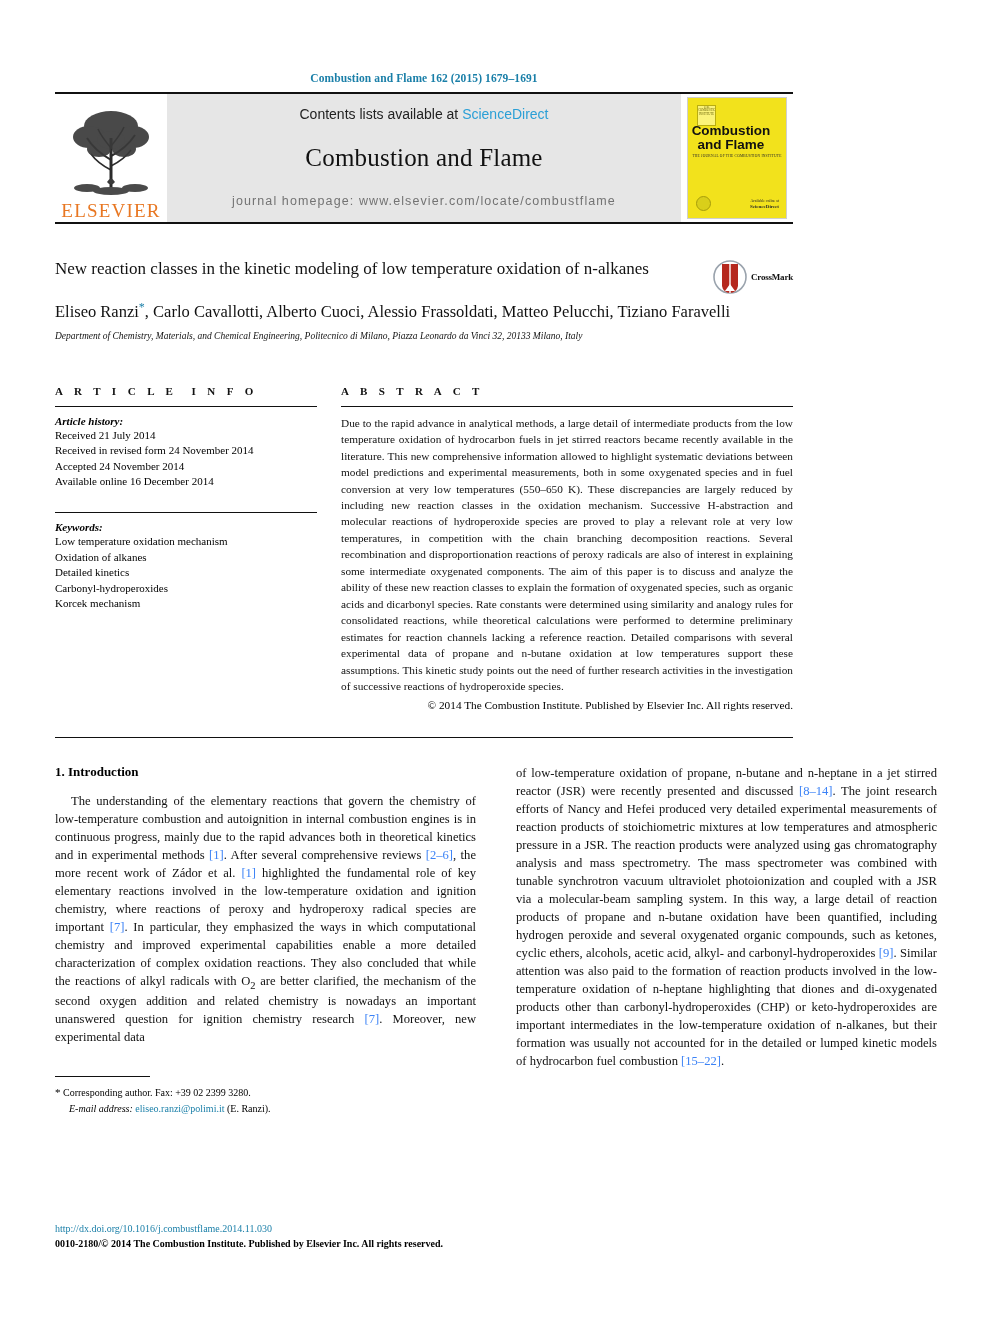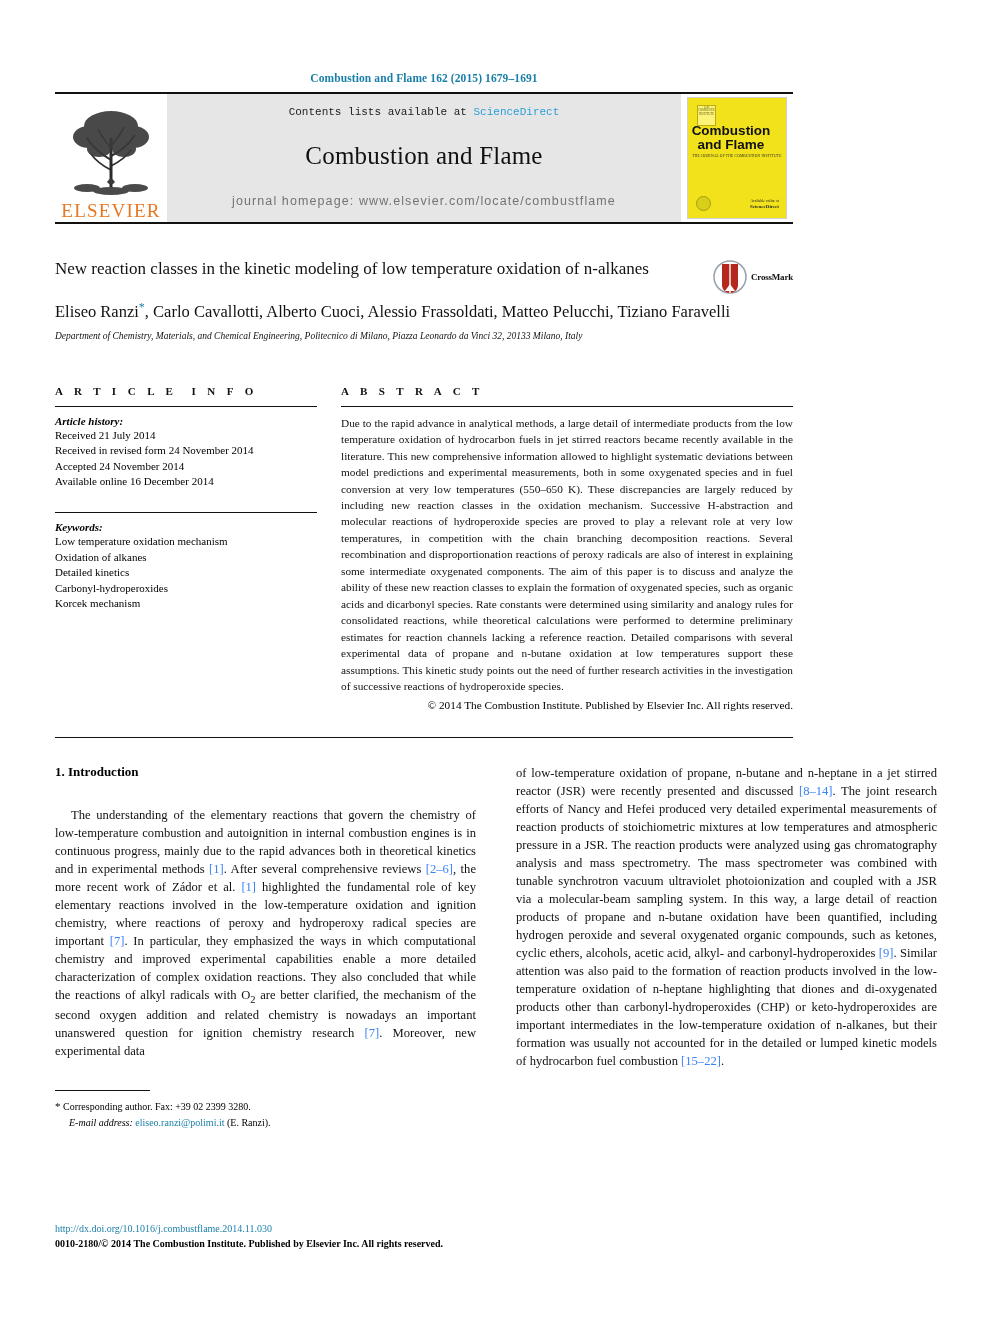--- a/index.html
+++ b/index.html
@@ -67,22 +67,22 @@
   .masthead-center {
     flex: 1 1 auto;
     background: #e6e6e6;
     display: flex;
     flex-direction: column;
     align-items: center;
     justify-content: space-between;
     padding: 12px 0 14px 0;
   }
   .contents-line {
-    font-family: Liberation Mono, monospace;
-    font-size: 11px;
+    font-family: Liberation Sans, sans-serif;
+    font-size: 14px;
     color: #222;
   }
   .contents-line .sd {
     color: #2a9fd6;
   }
   .journal-title {
     font-family: "Liberation Serif", serif;
     font-size: 25px;
     color: #111;
     letter-spacing: 0.2px;
@@ -254,21 +254,21 @@
   .body-cols {
     margin: 26px 55px 0 55px;
     display: flex;
     gap: 40px;
   }
   .bcol { width: 421px; flex: 0 0 421px; position: relative; }
   h2.sec-num {
     font-family: "Liberation Serif", serif;
     font-size: 13px;
     font-weight: bold;
-    margin: 0 0 26px 0;
+    margin: 0 0 12px 0;
   }
   .btext {
     font-size: 12.6px;
     line-height: 1.43;
     text-align: justify;
     margin: 0;
     color: #111;
   }
   .btext.indent { text-indent: 16px; }
   a.ref, .ref {

